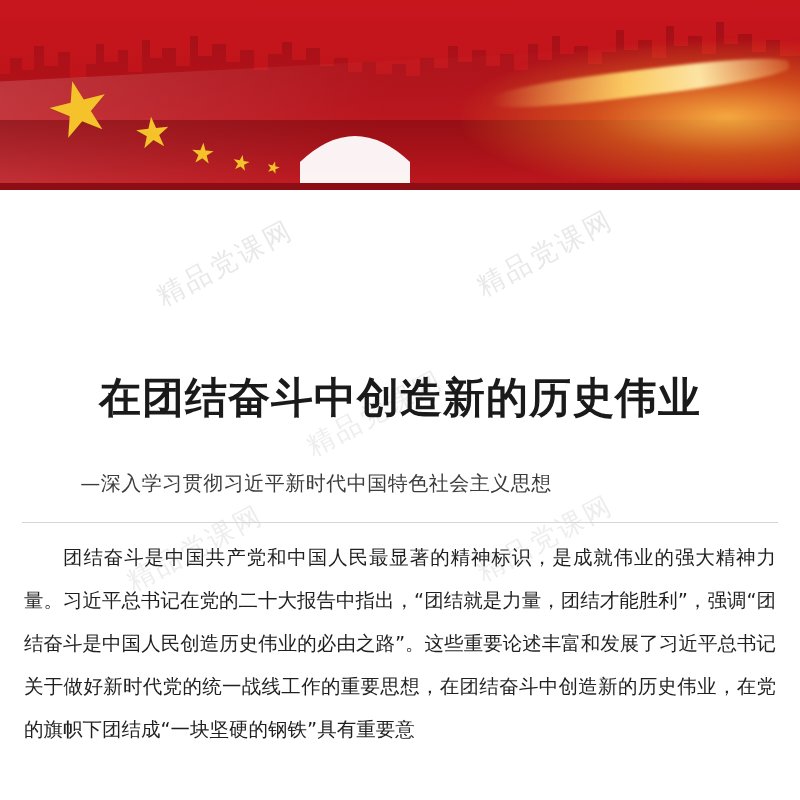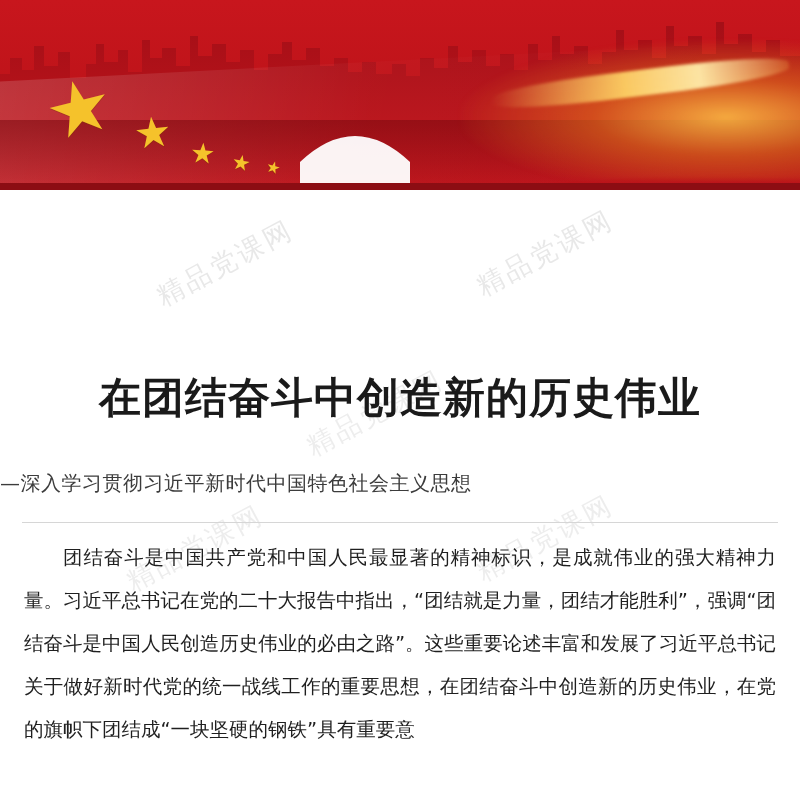--- a/index.html
+++ b/index.html
@@ -148,21 +148,21 @@
     font-weight: bold;
     font-size: 42px;
     letter-spacing: 1px;
     color: #1a1a1a;
   }
   .subtitle {
     position: absolute;
     left: 0;
     top: 470px;
     width: 632px;
-    text-align: left;
+    text-align: center;
     font-family: "DejaVu Sans", "Liberation Sans", sans-serif;
     font-size: 20px;
     color: #3c3c3c;
     letter-spacing: 0.5px;
   }
   .divider {
     position: absolute;
     left: 22px;
     top: 522px;
     width: 756px;

